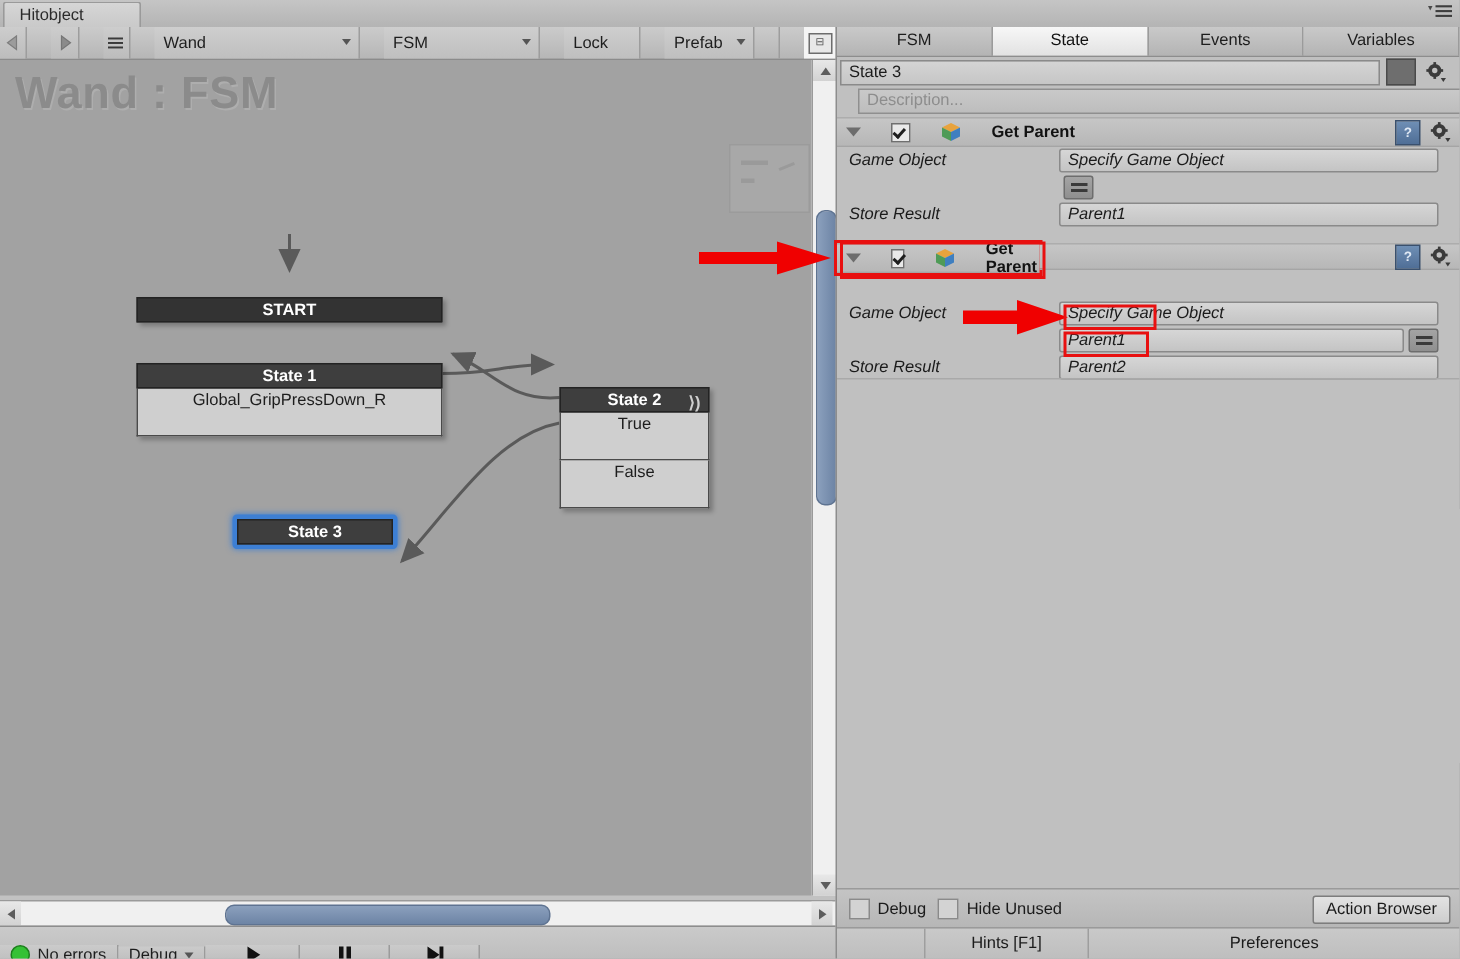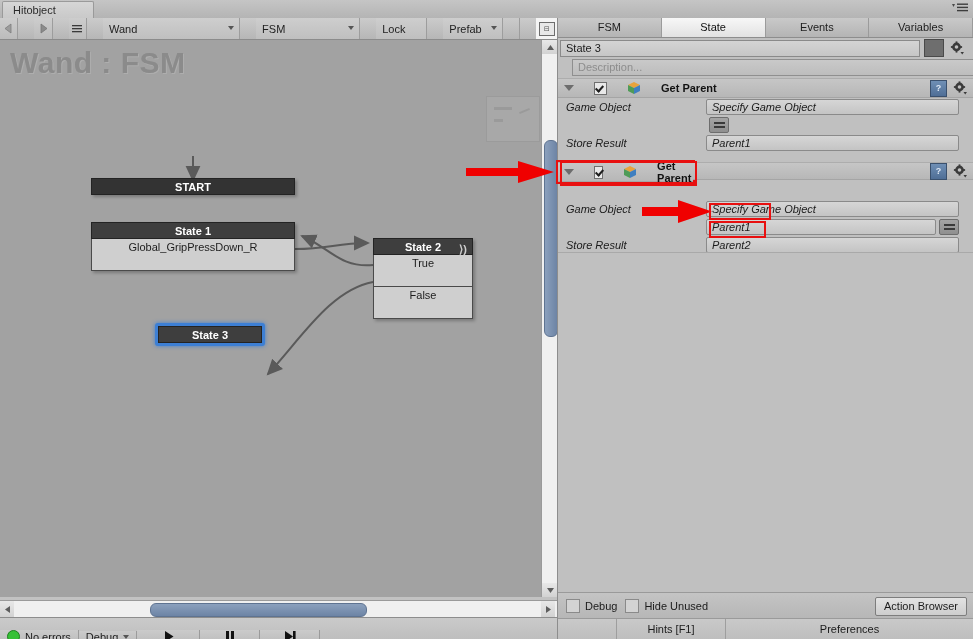--- a/index.html
+++ b/index.html
@@ -45,21 +45,21 @@
   .canvas-title{position:absolute;left:10px;top:6px;font-size:30px;font-weight:bold;
     color:#8b8b8b;text-shadow:1px 1px 0 #aeaeae;letter-spacing:0.5px;text-align:center;}
   .minimap{position:absolute;left:486px;top:56px;width:52px;height:44px;
     background:#a8a8a8;border:1px solid #9b9b9b;}
   .minimap .m1{position:absolute;left:7px;top:10px;width:18px;height:3px;background:#9a9a9a;}
   .minimap .m2{position:absolute;left:7px;top:22px;width:9px;height:3px;background:#9a9a9a;}
   .minimap .m3{position:absolute;left:32px;top:13px;width:11px;height:2px;background:#9a9a9a;
     transform:rotate(-22deg);}
 
   
-  .node{position:absolute;box-shadow:2px 2px 3px rgba(0,0,0,.25);}
+  .node{position:absolute;box-shadow:2px 2px 3px rgba(0,0,0,.25);margin-top:20px;}
   .node .hdr{background:#3e3e3e;color:#ffffff;font-weight:bold;font-size:11px;
     text-align:center;line-height:17px;height:17px;border:1px solid #232323;
     box-sizing:border-box;position:relative;}
   .node .hdr.dark{background:#333;}
   .node .row{background:#cfcfcf;color:#1d1d1d;font-size:11px;text-align:center;
     line-height:17px;height:32px;border:1px solid #4a4a4a;border-top:none;box-sizing:border-box;}
   .node.sel{padding:3px;background:#3d7fd4;border-radius:3px;box-shadow:0 0 4px #3d7fd4;}
   .node .spk{position:absolute;right:5px;top:2px;color:#cfcfcf;font-size:11px;}
 
   .edge{position:absolute;left:0;top:0;width:541px;height:557px;pointer-events:none;}

